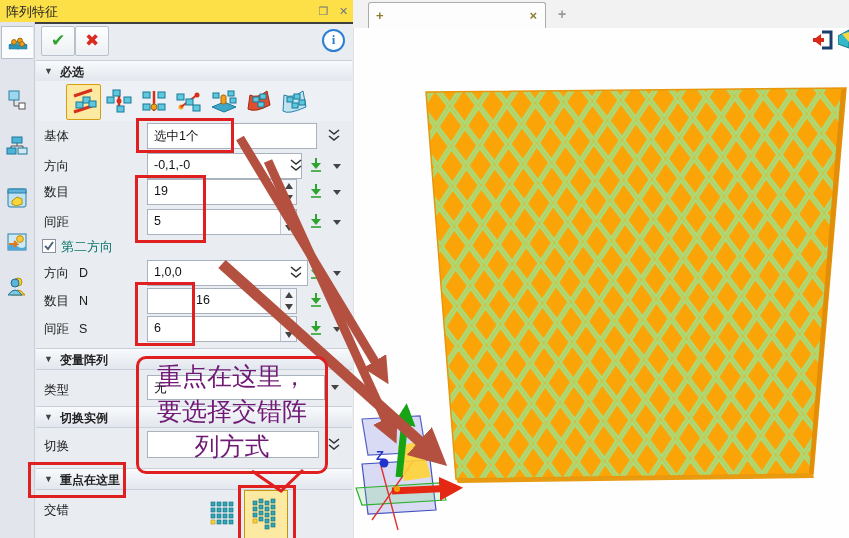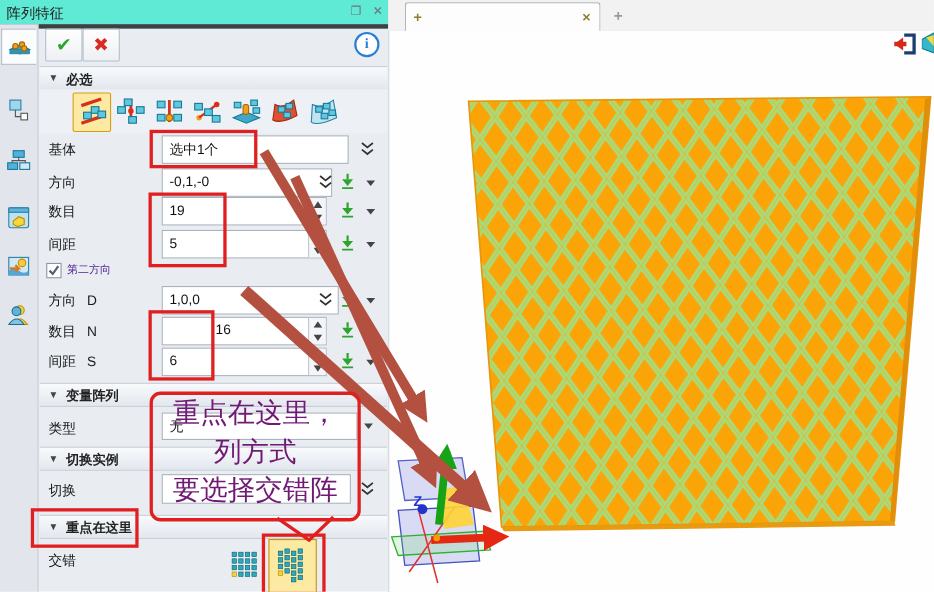--- a/index.html
+++ b/index.html
@@ -2,21 +2,21 @@
 <html><head>
 <meta charset="utf-8">
 <style>
   html,body{margin:0;padding:0;}
   body{width:849px;height:538px;overflow:hidden;position:relative;
        font-family:"Liberation Sans","DejaVu Sans",sans-serif;background:#fff;}
   .abs{position:absolute;}
 
   
   #panel{left:0;top:0;width:353px;height:538px;background:#E9EDF2;border-right:1px solid #C7CDD6;}
-  #panel-titlebar{left:0;top:0;width:353px;height:22px;background:#5eead4;border-bottom:4px solid #404040;}
+  #panel-titlebar{left:0;top:0;width:353px;height:22px;background:#fde047;border-bottom:2px solid #404040;}
   #panel-title{left:6px;top:3px;font-size:13px;color:#222;}
   .winbtn{top:4px;width:15px;height:15px;color:#6E7680;font-size:11px;text-align:center;line-height:15px;cursor:default;}
   #icon-strip{left:0;top:22px;width:34px;height:516px;background:#E2E6EC;border-right:1px solid #C9CFD8;}
   .strip-btn{left:1px;width:31px;height:31px;display:flex;align-items:center;justify-content:center;}
   .strip-btn.active{background:#FBFCFD;border:1px solid #B8BEC8;border-right:none;}
 
   .toolbtn{top:26px;width:32px;height:28px;background:linear-gradient(#FEFEFE,#EDF0F4);
            border:1px solid #B8C0CC;border-radius:2px;text-align:center;line-height:27px;font-size:17px;font-weight:bold;}
   #ok-btn{left:41px;color:#2FA32F;}
   #cancel-btn{left:75px;color:#D92B20;}
@@ -34,21 +34,21 @@
 
   .row-lbl{left:44px;font-size:12.5px;color:#1A1A1A;}
   .lbl-suffix{margin-left:10px;}
   .field{background:#fff;border:1px solid #A9B2BF;font-size:12.5px;color:#111;padding:4px 0 0 6px;box-sizing:border-box;}
   .spin{position:absolute;right:0;top:0;width:15px;height:100%;border-left:1px solid #C2C8D2;
         display:flex;flex-direction:column;align-items:center;justify-content:space-around;background:#F3F5F8;}
   .icon16{width:16px;height:16px;}
   .caret{width:10px;height:10px;}
 
   #checkbox-box{left:42px;top:239px;width:12px;height:12px;background:#fff;border:1px solid #8A93A2;}
-  #checkbox-label{left:61px;top:238px;font-size:10px;color:#4c1d95;font-family:Liberation Mono, monospace;}
+  #checkbox-label{left:61px;top:238px;font-size:13px;color:#0f766e;font-family:Liberation Mono, monospace;}
 
   .choice-btn{display:flex;align-items:center;justify-content:center;}
   #stagger-on-btn{background:#FCE9A2;border:1px solid #C8930E;}
 
   
   #tab-bar{left:353px;top:0;width:496px;height:28px;background:#F2F2F2;border-bottom:1px solid #DADADA;}
   #doc-tab{left:15px;top:2px;width:176px;height:26px;background:#FDFDFD;border:1px solid #ABABAB;border-bottom:none;
            border-radius:3px 3px 0 0;font-size:13px;color:#3A3A3A;}
   #doc-tab .plus{position:absolute;left:7px;top:5px;color:#8D7B2E;font-weight:bold;}
   #doc-tab .txt{position:absolute;left:24px;top:5px;}
@@ -496,15 +496,15 @@
   <g>
     <path d="M240 138 L383 375" stroke="#B35040" stroke-width="9" marker-end="url(#ah-brick)"></path>
     <path d="M268 161 L392 434" stroke="#B35040" stroke-width="9" marker-end="url(#ah-brick)"></path>
     <path d="M222 264 L436 456" stroke="#B35040" stroke-width="11" marker-end="url(#ah-brick-big)"></path>
   </g>
   <path d="M252 471 L281 491 L303 470" stroke="#E02020" stroke-width="3" fill="none"></path>
 </svg>
 
 <div id="bubble" class="abs">
   <div class="bubble-line">重点在这里，</div>
+  <div class="bubble-line">要选择交错阵</div>
   <div class="bubble-line">列方式</div>
-  <div class="bubble-line">要选择交错阵</div>
 </div>
 
 </body></html>

